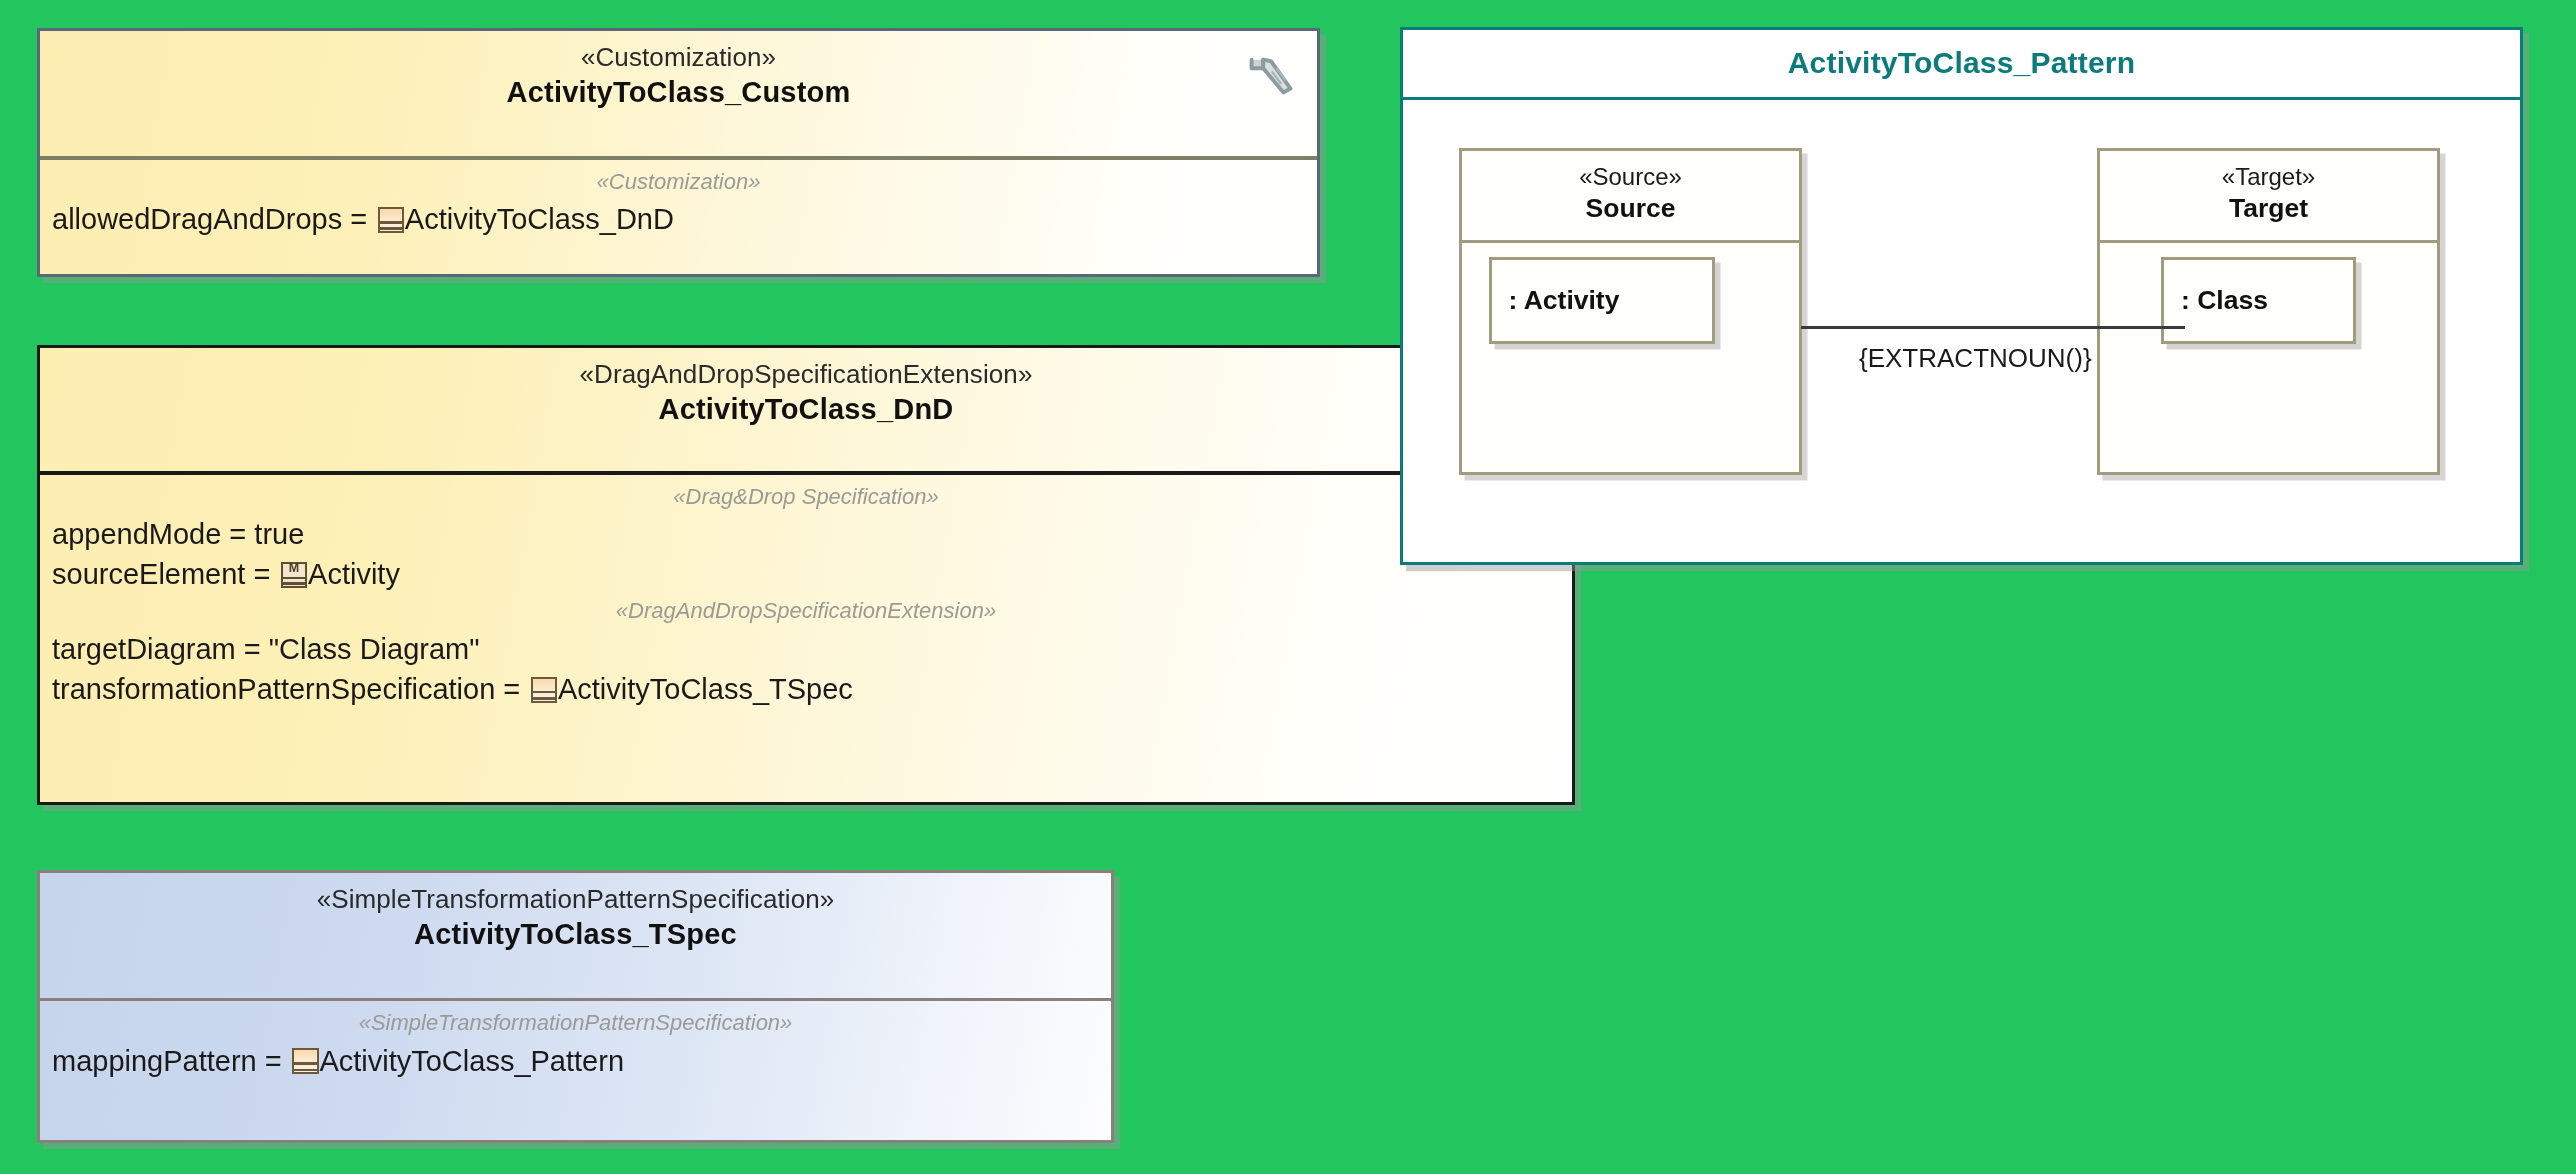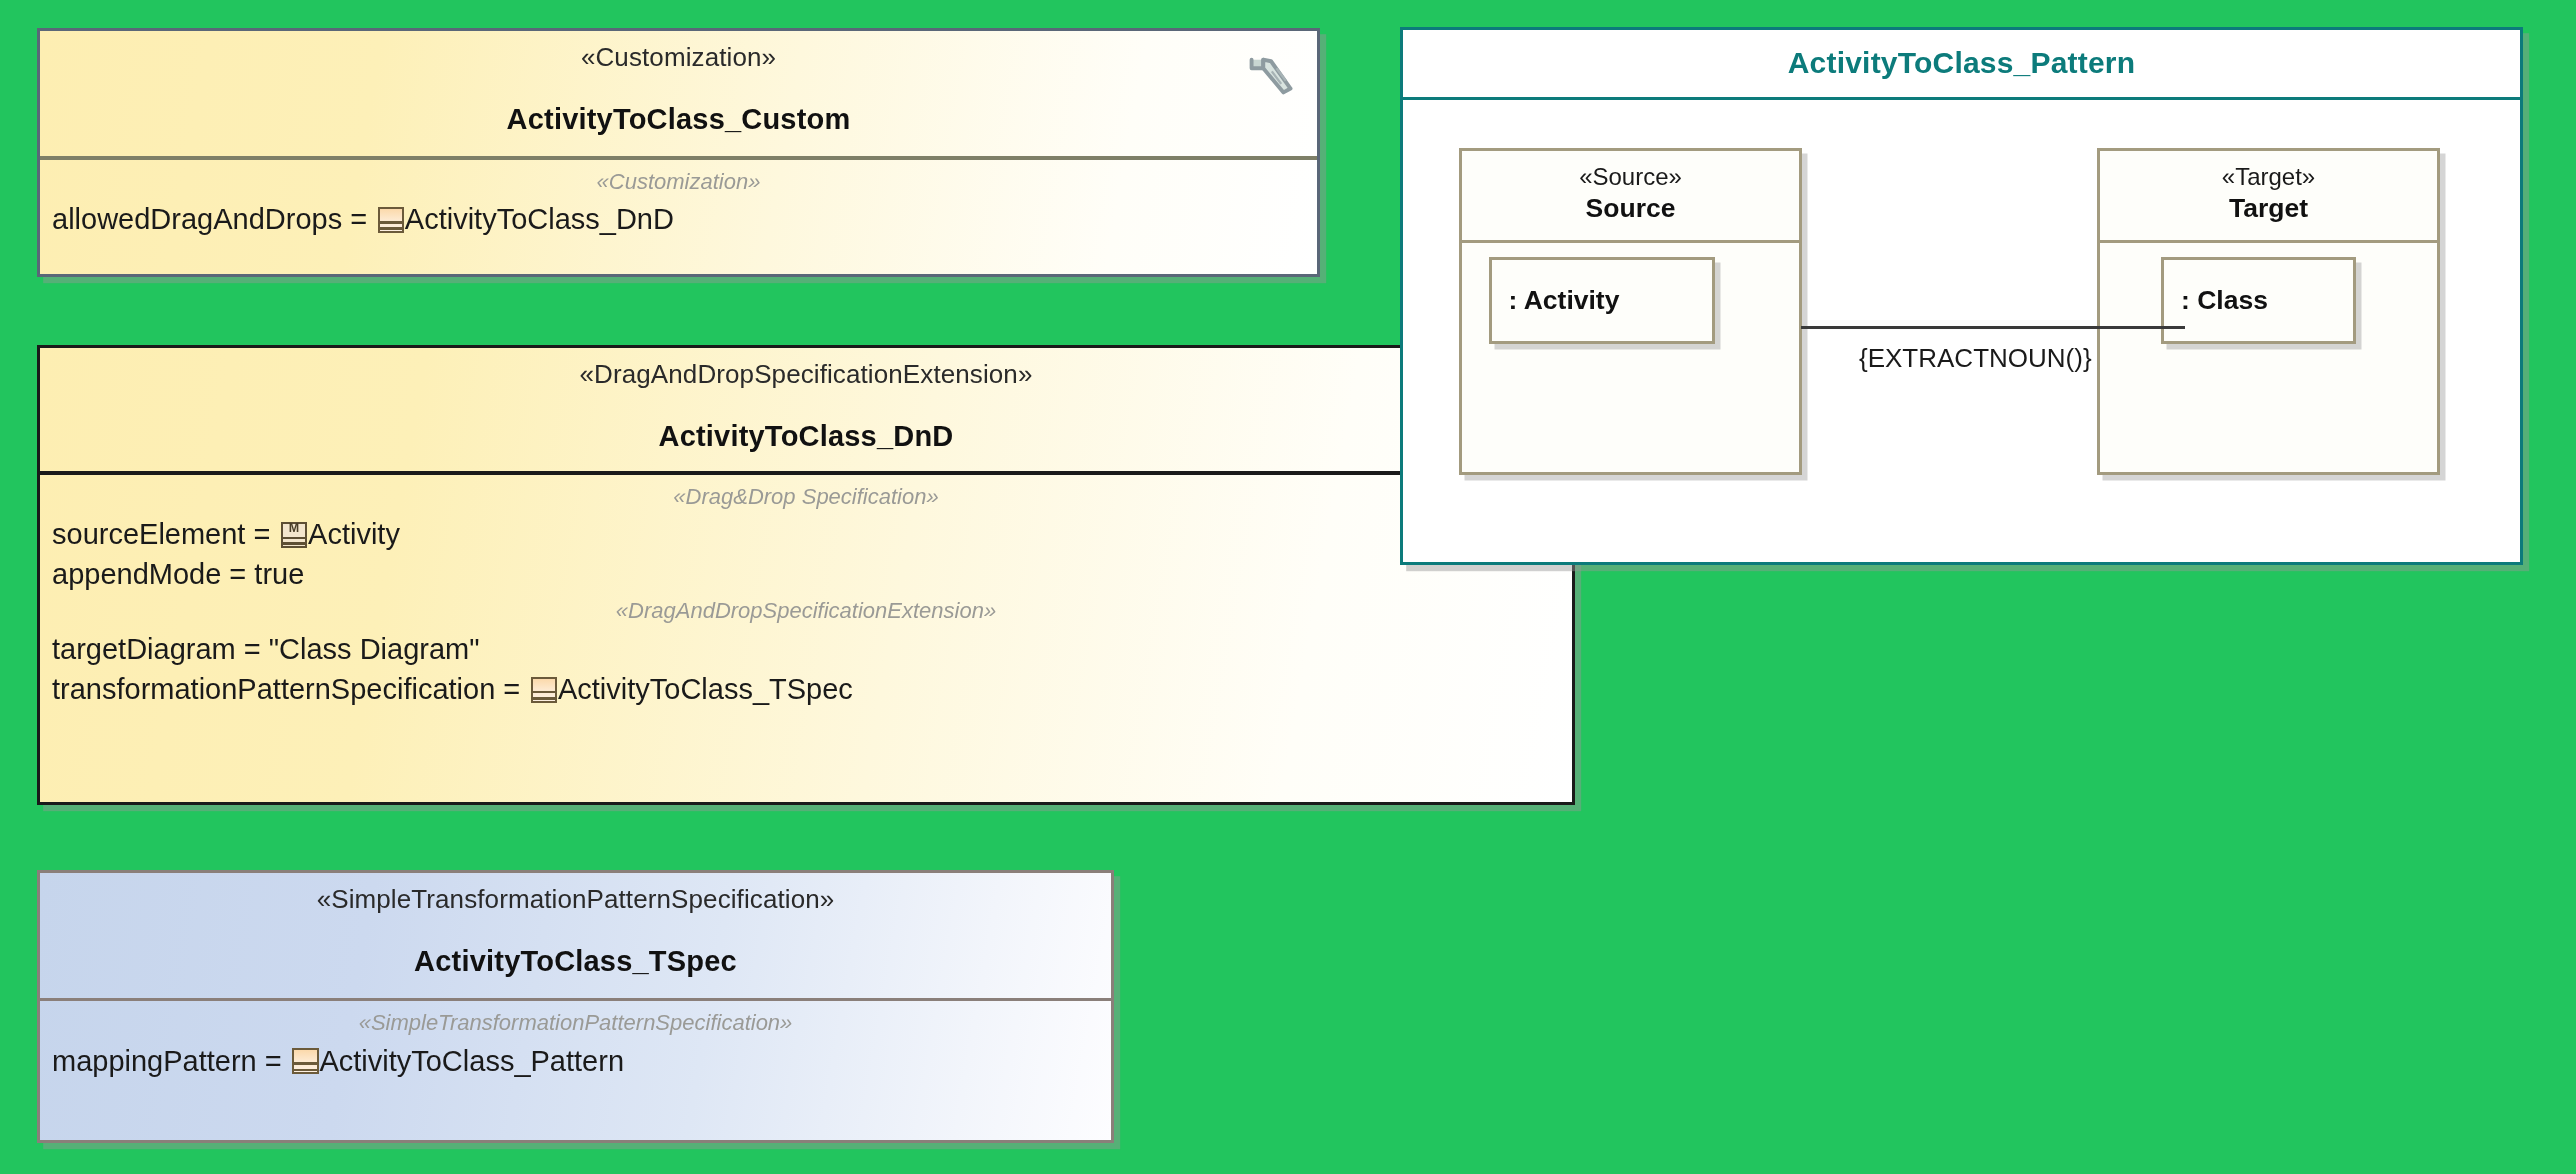--- a/index.html
+++ b/index.html
@@ -45,21 +45,20 @@
     line-height: 1.22;
     letter-spacing: 0.1px;
   }
   .classname {
     display: block;
     font-size: 29px;
     font-weight: bold;
     color: #111111;
     line-height: 1.25;
     letter-spacing: 0.2px;
-    margin-top: 27px;
   }
   .slot-stereotype {
     display: block;
     text-align: center;
     font-size: 22px;
     font-style: italic;
     color: #9a9a96;
     line-height: 1.3;
     padding: 3.1px 0 3.1px 0;
   }
@@ -309,25 +308,25 @@
       <span class="classname">ActivityToClass_DnD</span>
     </div>
 
     <div class="uml-sep"></div>
 
     <div class="uml-compartment">
 
       <span class="slot-stereotype">«Drag&amp;Drop Specification»</span>
 
       <span class="slot-line">
+        <span>appendMode = true</span>
+      </span>
+
+      <span class="slot-line">
         <span>sourceElement = </span><span class="mini-icon icon-metaclass"><span class="m-letter">M</span></span><span>Activity</span>
-      </span>
-
-      <span class="slot-line">
-        <span>appendMode = true</span>
       </span>
 
       <span class="slot-stereotype">«DragAndDropSpecificationExtension»</span>
 
       <span class="slot-line">
         <span>targetDiagram = "Class Diagram"</span>
       </span>
 
       <span class="slot-line">
         <span>transformationPatternSpecification = </span><span class="mini-icon icon-class"></span><span>ActivityToClass_TSpec</span>

